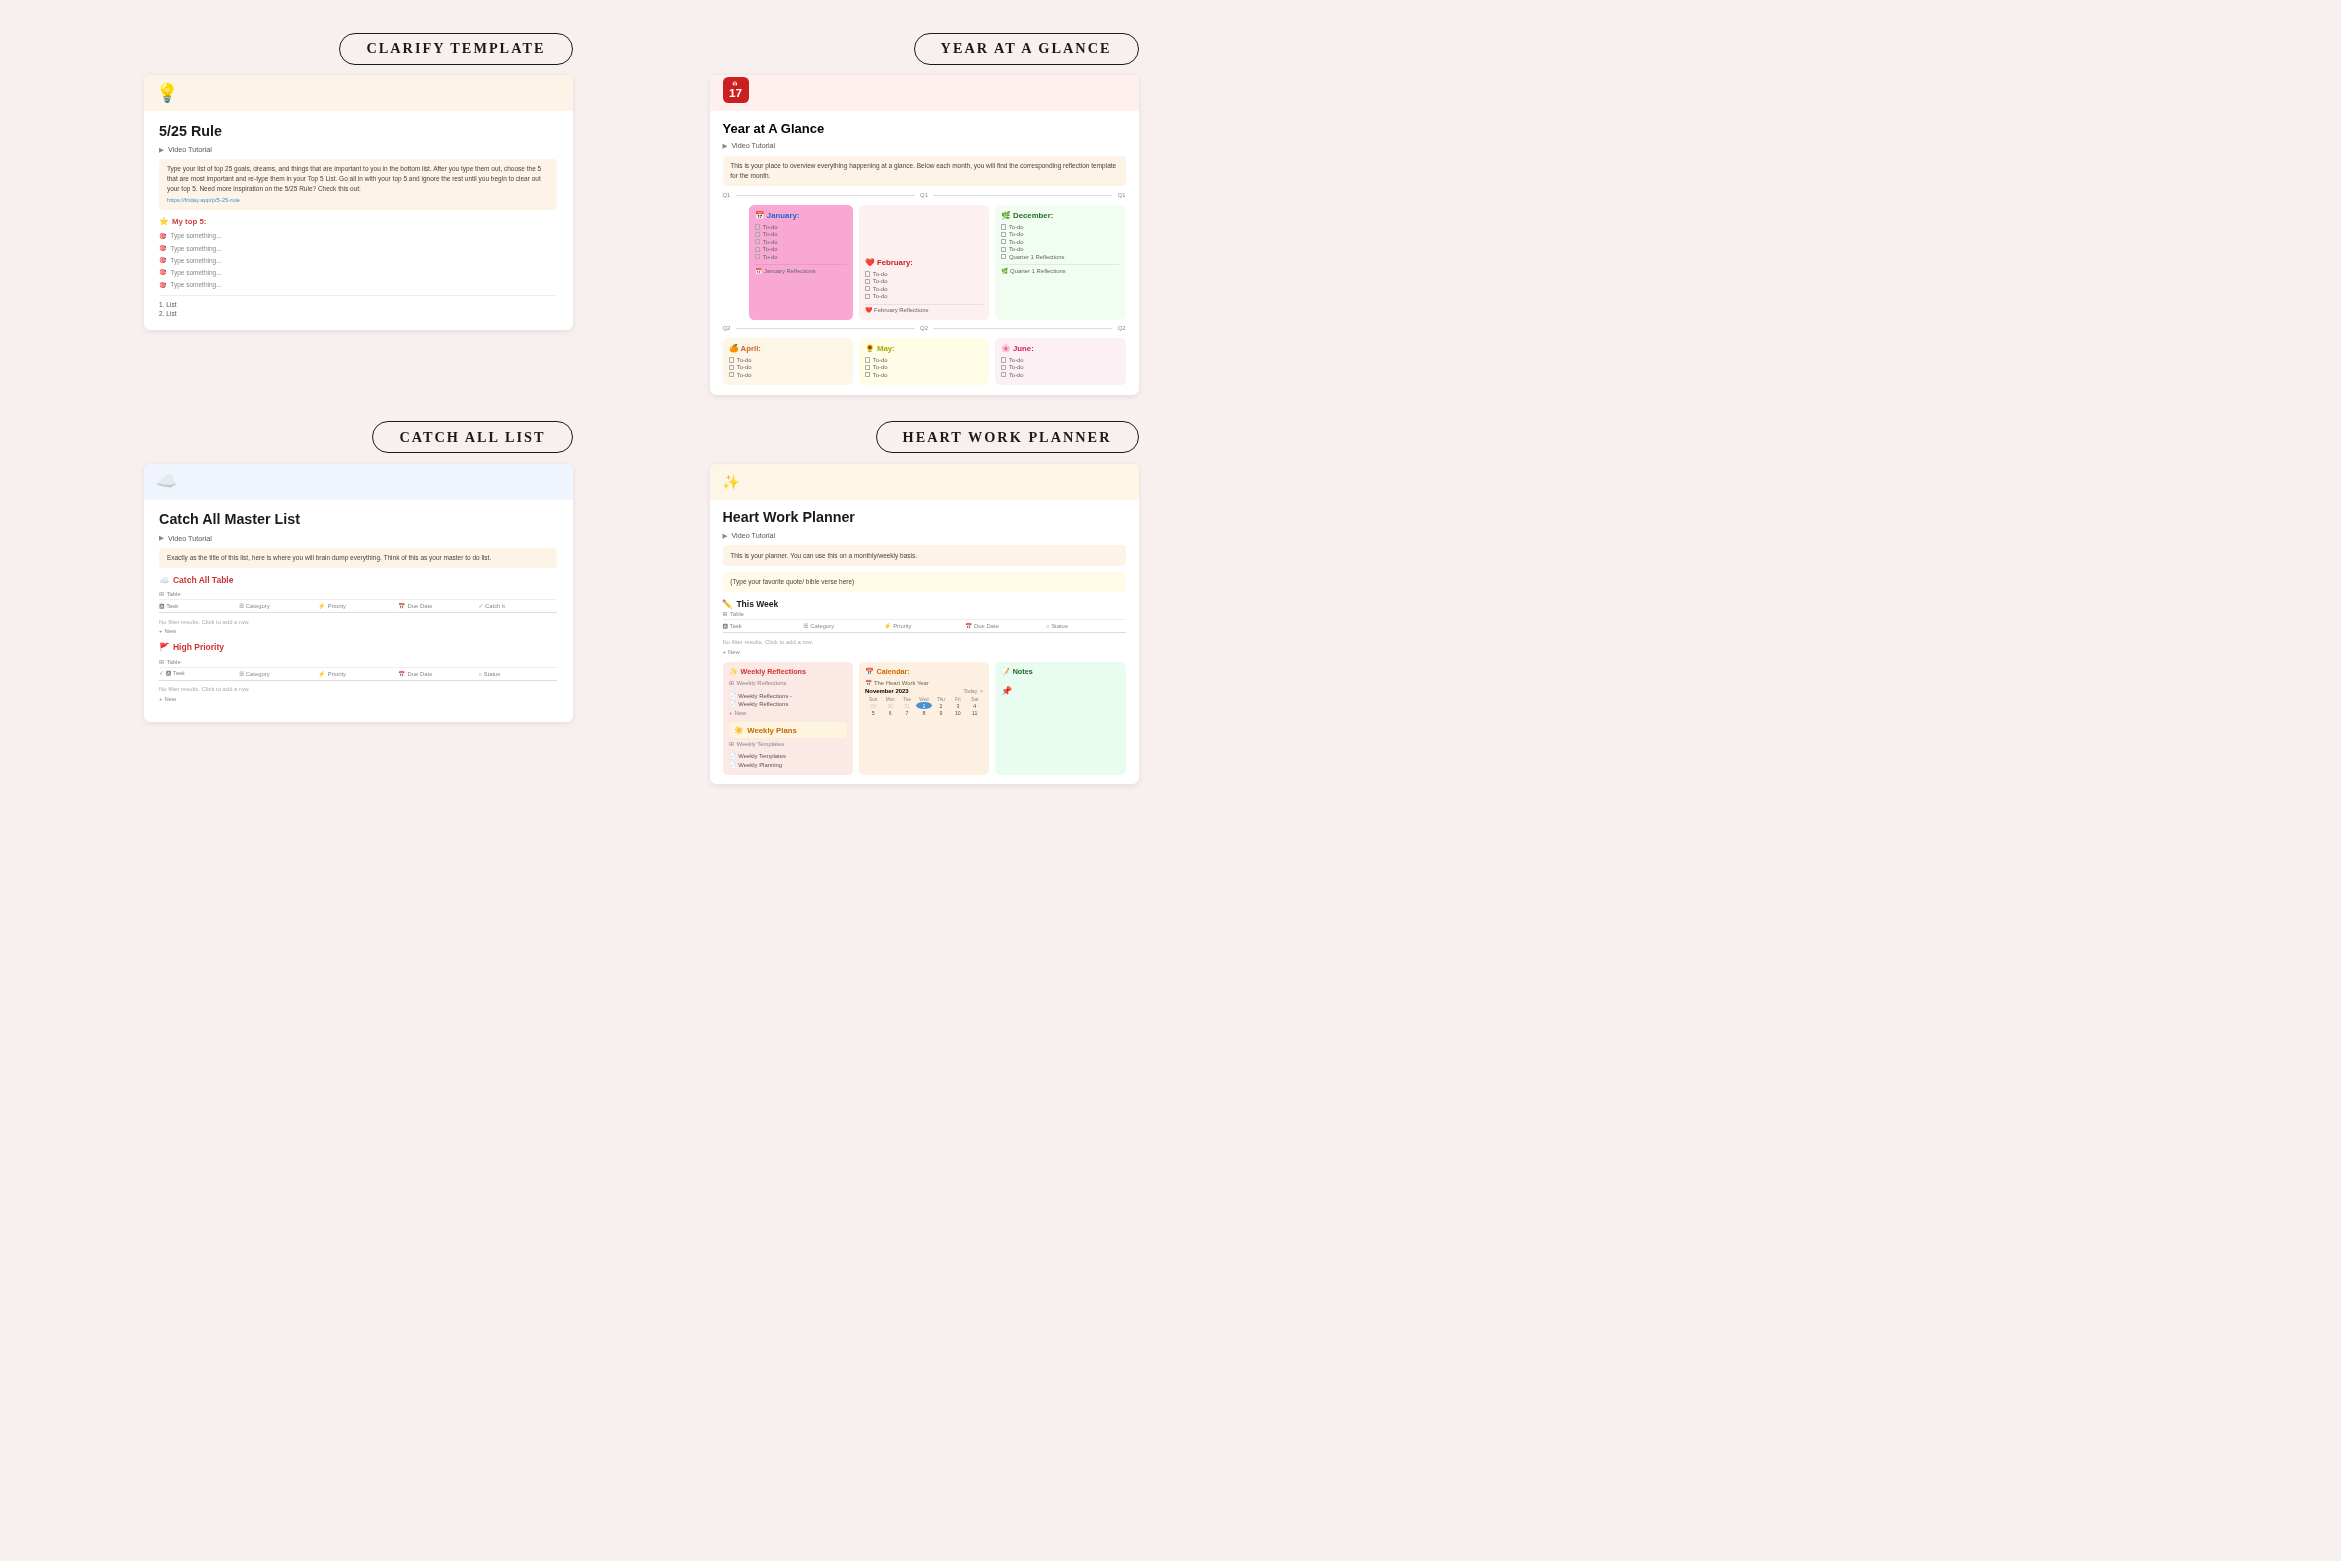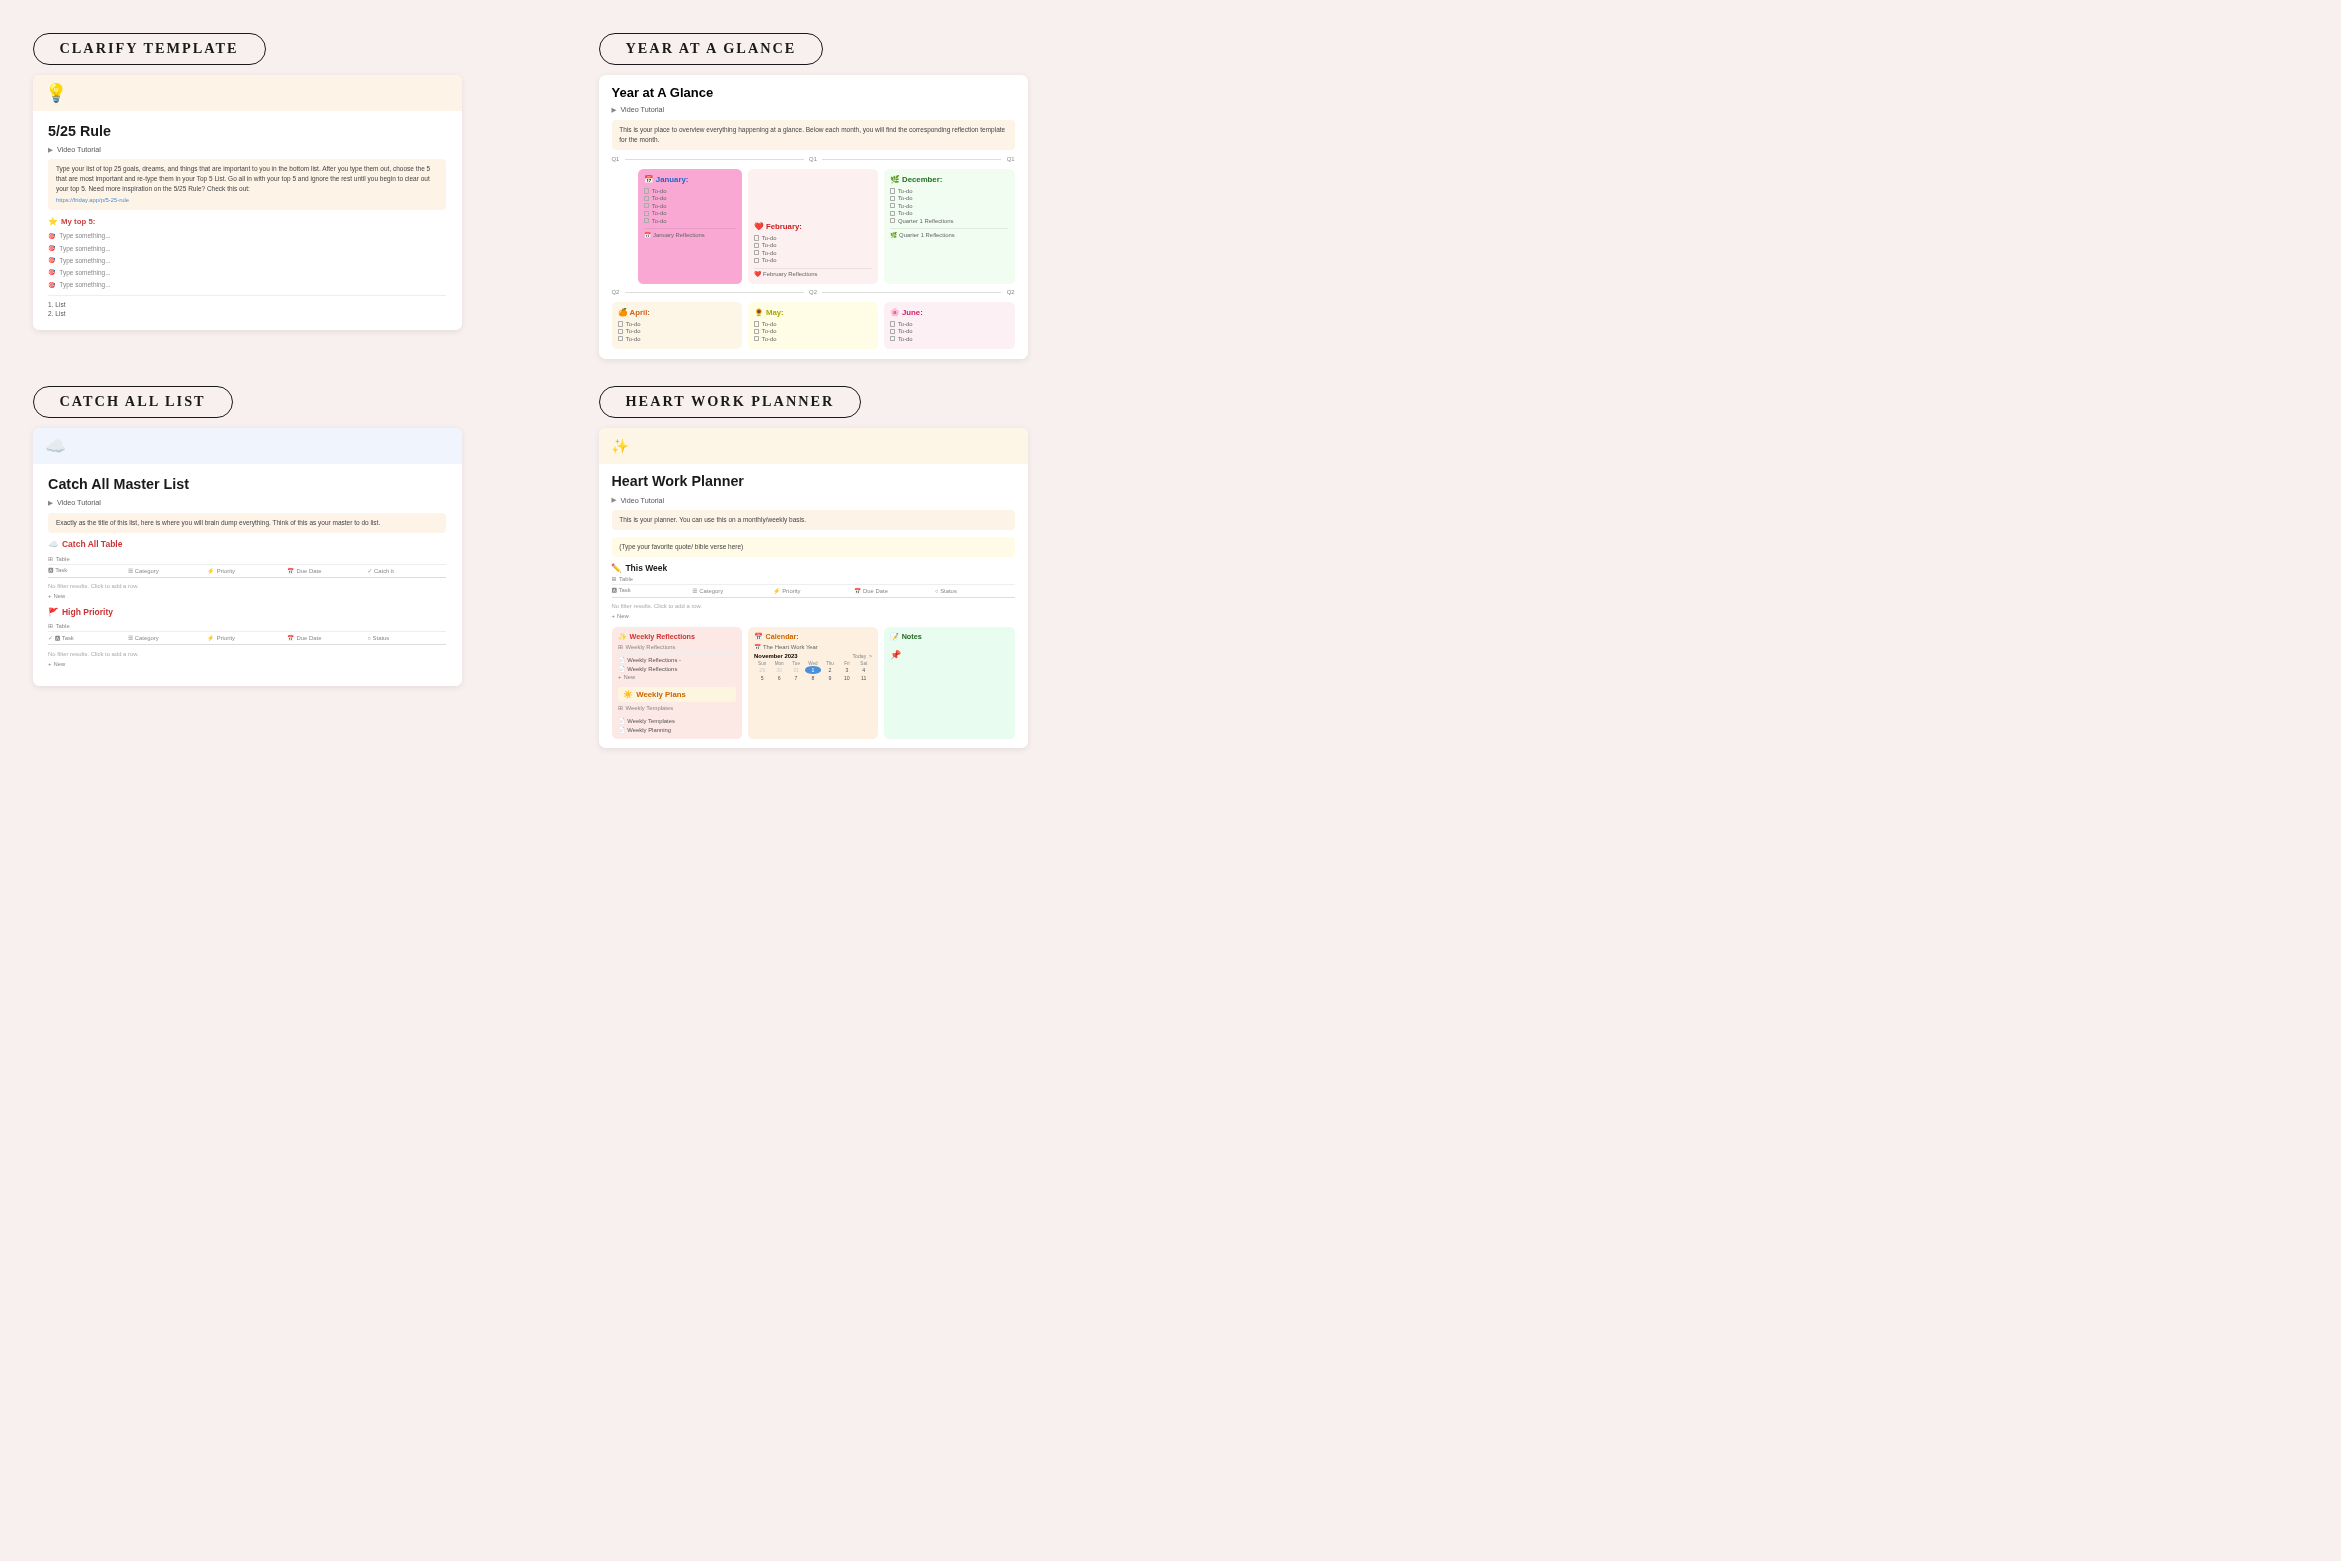--- a/index.html
+++ b/index.html
@@ -12,21 +12,21 @@
       grid-template-columns: 1fr 1fr;
       grid-template-rows: auto auto;
       gap: 0;
       padding: 19.5px;
     }
 
     .quadrant {
       padding: 13px;
       display: flex;
       flex-direction: column;
-      align-items: flex-start;
+      align-items: flex-end;
       gap: 10.4px;
     }
 
     .label-badge {
       border: 1.6px solid #1a1a1a;
       border-radius: 26px;
       padding: 6.5px 26px;
       font-weight: 700;
       font-size: 14.3px;
       letter-spacing: 2px;
@@ -401,20 +401,26 @@
       <hr class="divider">
       <div class="numbered-item">1. List</div>
       <div class="numbered-item">2. List</div>
     </div>
   </div>
 </div>
 
 <div class="quadrant">
   <div class="label-badge">YEAR AT A GLANCE</div>
   <div class="preview-card">
+    <div class="card-header-bar" style="background:#fef0ef;">
+      <div class="date-badge">
+        <span class="date-badge-top">📅</span>
+        <span>17</span>
+      </div>
+    </div>
     <div class="yag-body">
       <div class="yag-title">Year at A Glance</div>
       <div class="toggle-row">
         <span class="toggle-icon">▶</span>
         <span>Video Tutorial</span>
       </div>
       <div class="info-box">
         <span>This is your place to overview everything happening at a glance. Below each month, you will find the corresponding reflection template for the month.</span>
       </div>
       <div style="display:flex; align-items:center; justify-content:space-between; margin-bottom:2.6px;">

